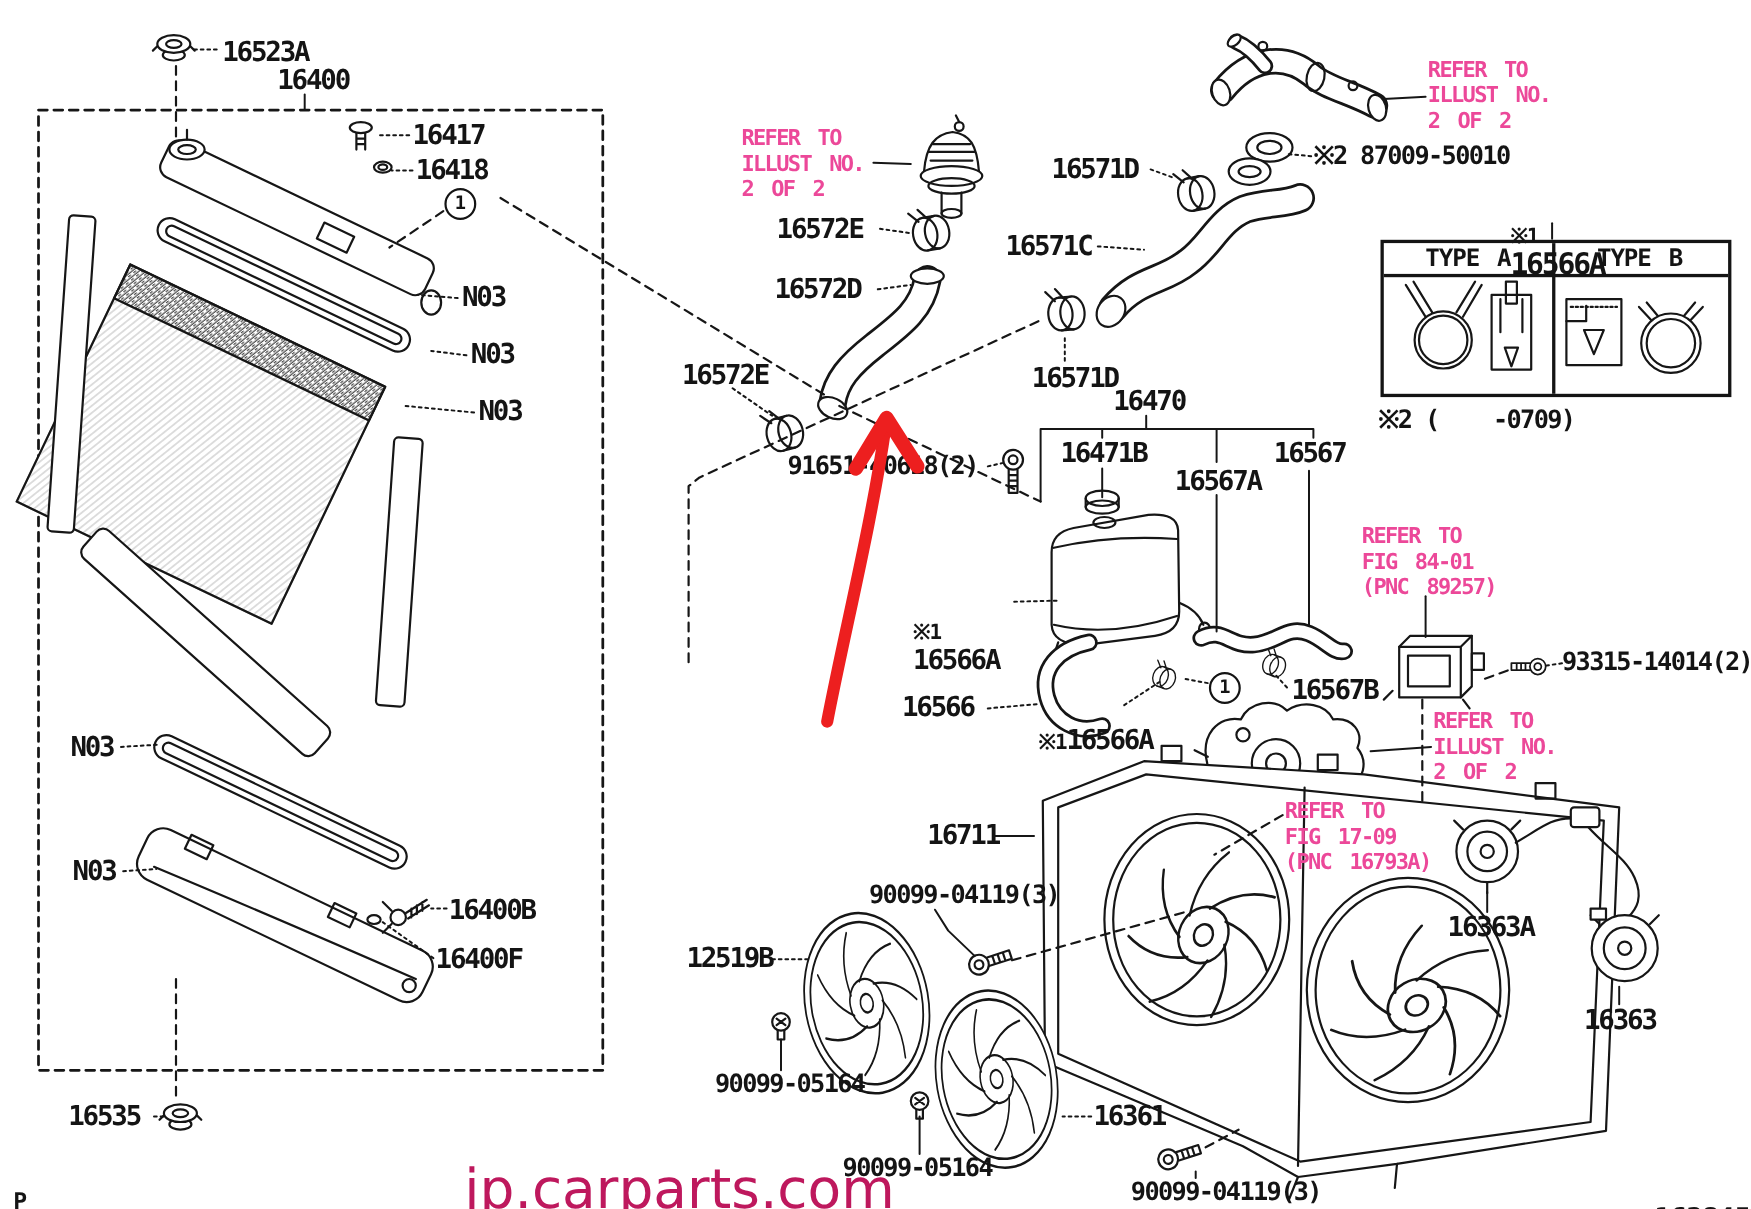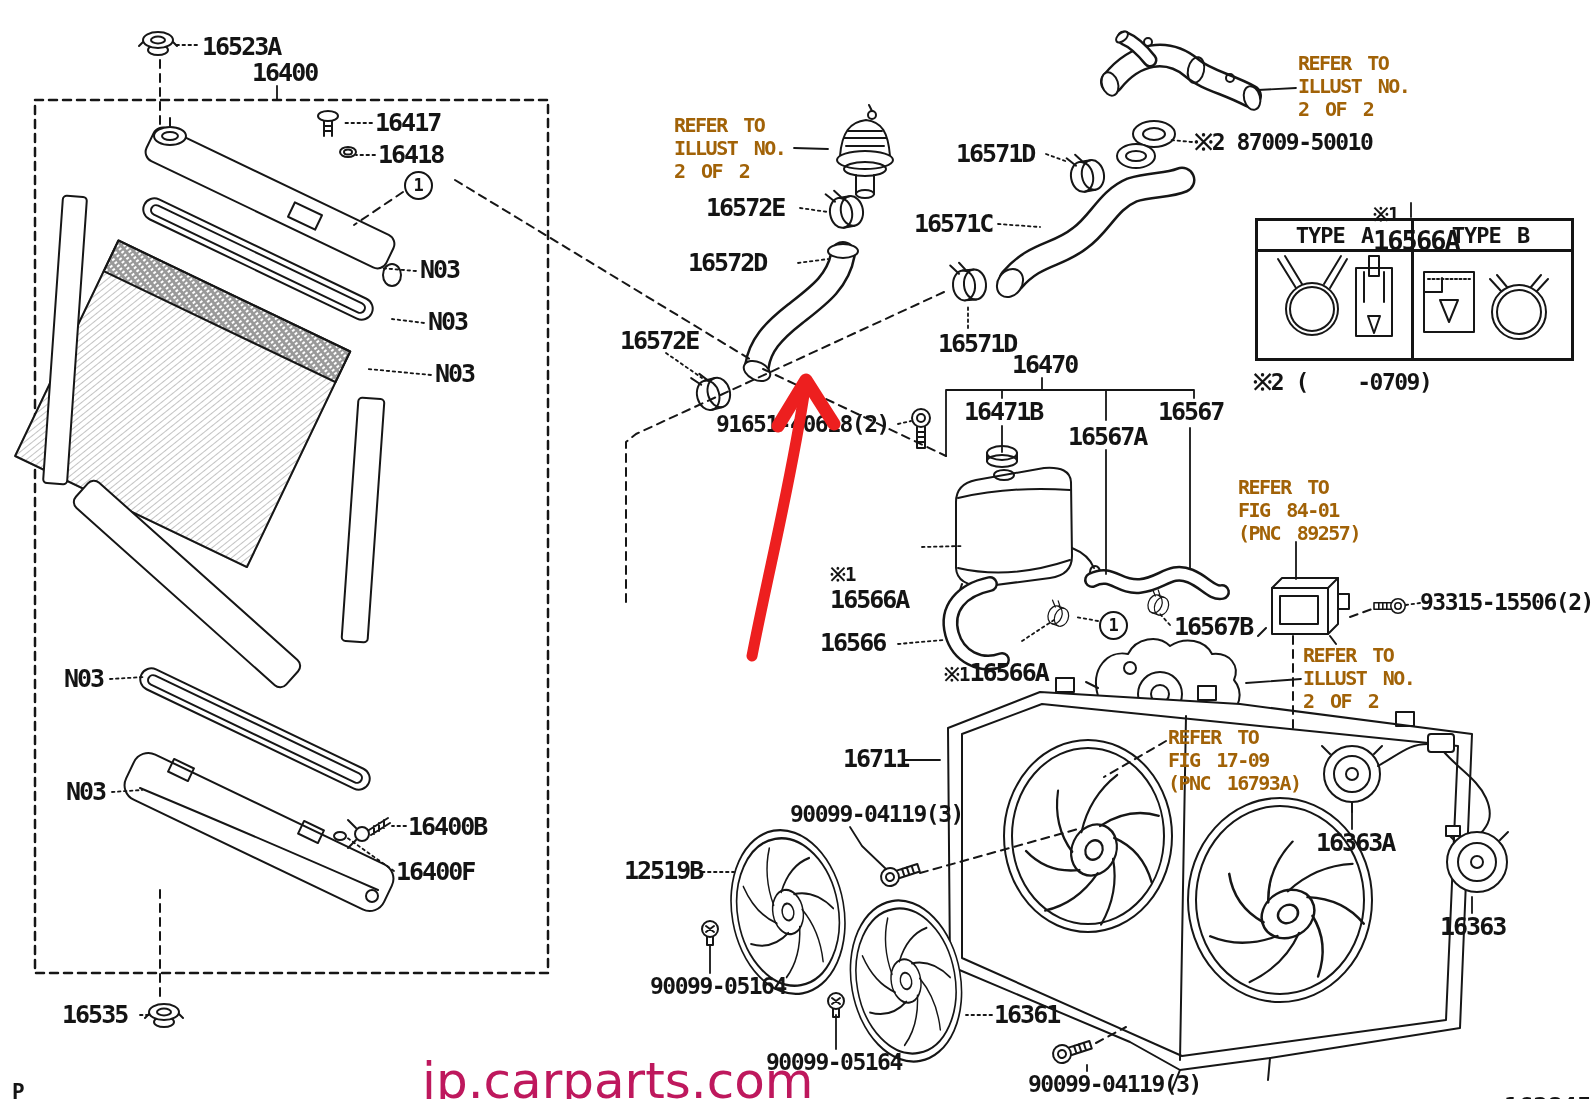--- a/index.html
+++ b/index.html
@@ -2,21 +2,21 @@
 <html><head>
 <meta charset="utf-8">
 <style>
   html,body{margin:0;padding:0;background:#fff;}
   #stage{position:relative;width:1592px;height:1099px;background:#fff;overflow:hidden;
          font-family:"DejaVu Sans Mono",monospace;margin-top:28px;}
   svg{position:absolute;left:0;top:0;}
   .lbl{position:absolute;font:700 25px/1.05 "DejaVu Sans Mono",monospace;color:#141414;
        letter-spacing:-2px;white-space:pre;}
   .md{font-size:23px;letter-spacing:-1.5px;}
-  .note{position:absolute;font:700 20px/23px "DejaVu Sans Mono",monospace;color:#a16207;
+  .note{position:absolute;font:700 20px/23px "DejaVu Sans Mono",monospace;color:#ec4899;
         letter-spacing:-1.5px;word-spacing:6px;white-space:pre-line;}
   .pre{font-size:19px;letter-spacing:-1px;}
   .big{font-size:27px;}
   .badge{position:absolute;width:25px;height:25px;border:2.5px solid #141414;border-radius:50%;
          font:700 17px/25px "DejaVu Sans Mono",monospace;text-align:center;color:#141414;background:#fff;}
   .tbl{position:absolute;left:1255px;top:190px;width:313px;height:137px;border:3px solid #141414;}
   .tbl .vdiv{position:absolute;left:153px;top:0;width:3px;height:100%;background:#141414;}
   .tbl .hdiv{position:absolute;left:0;top:28px;width:100%;height:3px;background:#141414;}
   .th{position:absolute;top:2px;width:153px;text-align:center;
       font:700 22px "DejaVu Sans Mono",monospace;color:#141414;letter-spacing:-1px;word-spacing:4px;}
@@ -402,21 +402,21 @@
 <div class="lbl" style="left:64px;top:638px">N03</div>
 <div class="lbl" style="left:66px;top:751px">N03</div>
 <div class="lbl" style="left:408px;top:786px">16400B</div>
 <div class="lbl" style="left:396px;top:831px">16400F</div>
 <div class="lbl" style="left:62px;top:974px">16535</div>
 
 <div class="note" style="left:674px;top:86px">REFER TO
 ILLUST NO.
 2 OF 2</div>
 <div class="lbl" style="left:706px;top:167px">16572E</div>
-<div class="lbl" style="left:688px;top:222px">16572D</div>
+<div class="lbl" style="left:704px;top:222px">16572D</div>
 <div class="lbl" style="left:620px;top:300px">16572E</div>
 <div class="lbl md" style="left:716px;top:384px">91651-40618(2)</div>
 
 <div class="lbl" style="left:956px;top:113px">16571D</div>
 <div class="note" style="left:1298px;top:24px">REFER TO
 ILLUST NO.
 2 OF 2</div>
 <div class="lbl md" style="left:1194px;top:102px">※2 87009-50010</div>
 <div class="lbl" style="left:914px;top:183px">16571C</div>
 <div class="lbl" style="left:938px;top:303px">16571D</div>
@@ -446,21 +446,21 @@
 <div class="lbl" style="left:820px;top:602px">16566</div>
 <div class="lbl" style="left:918px;top:606px">
   <span class="pre">※1</span><span>16566A</span>
 </div>
 <div class="badge" style="left:1099px;top:583px">1</div>
 <div class="lbl" style="left:1174px;top:586px">16567B</div>
 
 <div class="note" style="left:1238px;top:448px">REFER TO
 FIG 84-01
 (PNC 89257)</div>
-<div class="lbl md" style="left:1420px;top:562px">93315-15506(2)</div>
+<div class="lbl md" style="left:1420px;top:562px">93315-14014(2)</div>
 <div class="note" style="left:1303px;top:616px">REFER TO
 ILLUST NO.
 2 OF 2</div>
 <div class="note" style="left:1168px;top:698px">REFER TO
 FIG 17-09
 (PNC 16793A)</div>
 
 <div class="lbl" style="left:843px;top:718px">16711</div>
 <div class="lbl md" style="left:790px;top:774px">90099-04119(3)</div>
 <div class="lbl" style="left:624px;top:830px">12519B</div>

